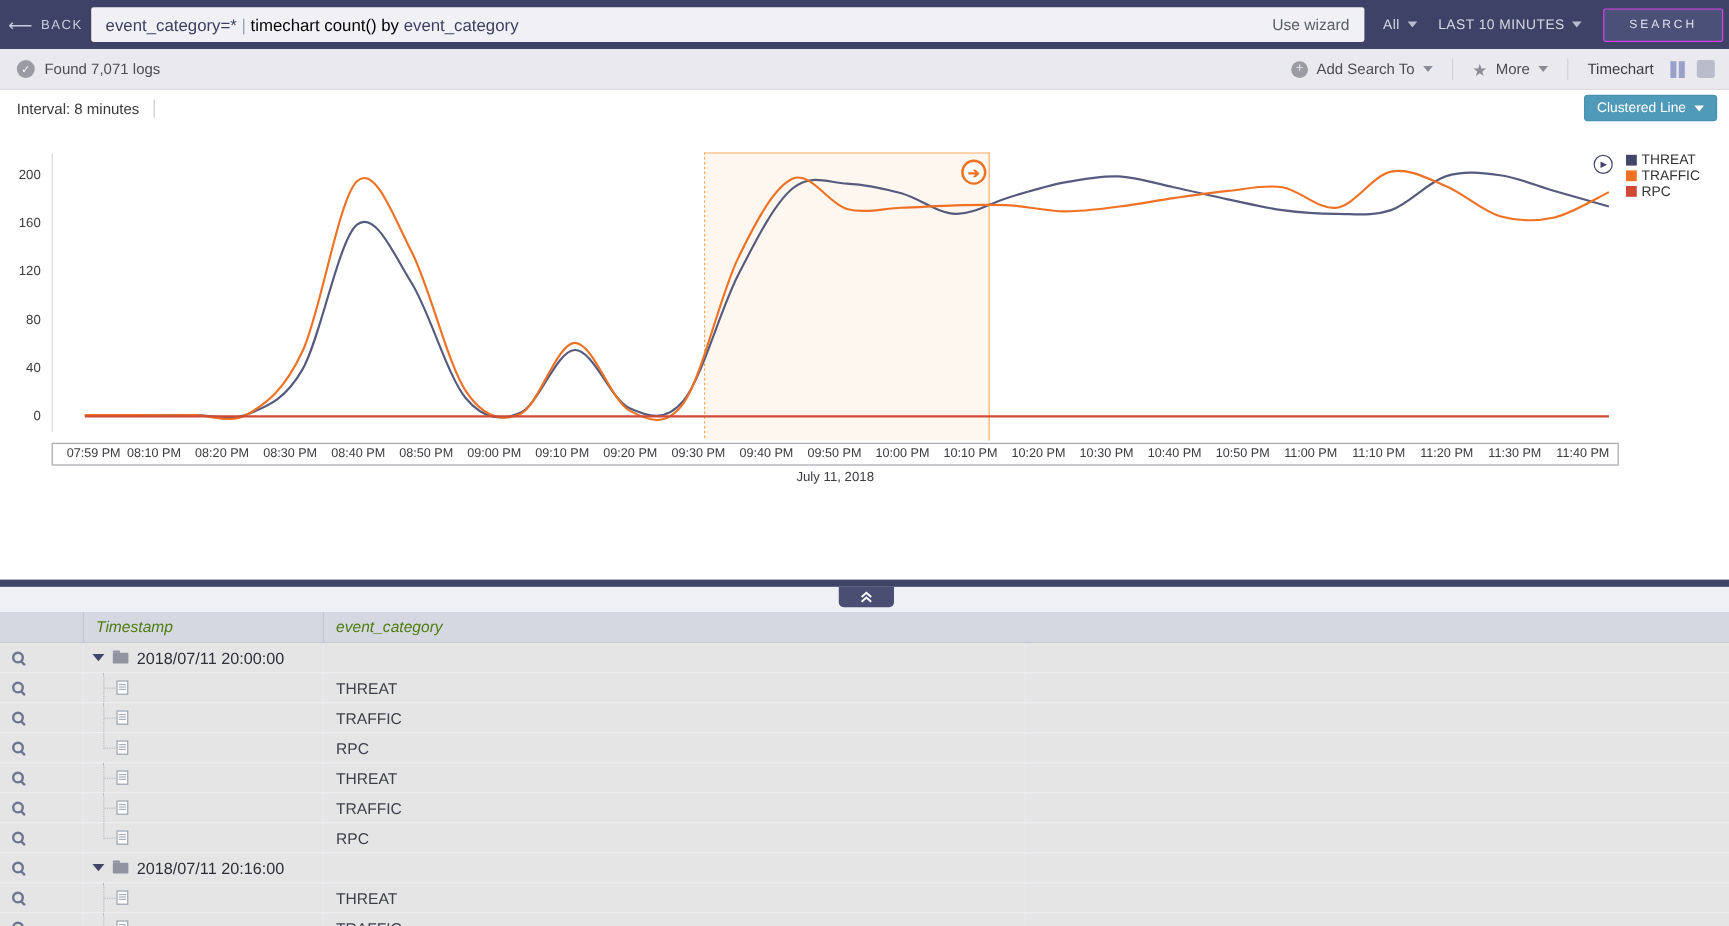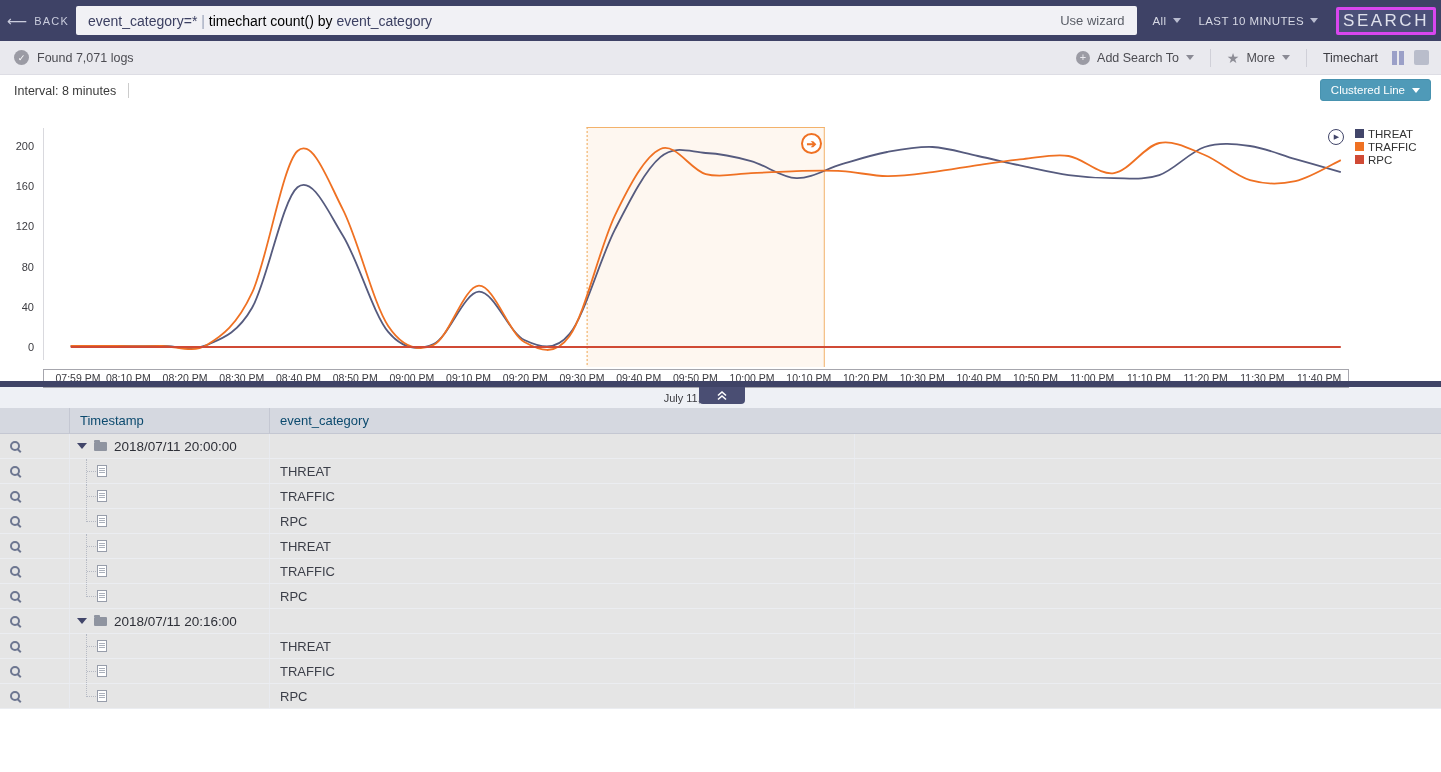--- a/index.html
+++ b/index.html
@@ -15,43 +15,43 @@
     align-items:center; padding:0 12px; margin-right:16px; }
   .query { flex:1; font-size:14px; color:#3c4062; white-space:nowrap; overflow:hidden; }
   .query .op { color:#000000; }
   .query .pipe { color:#9aa3b8; }
   .use-wizard { font-size:13px; color:#595d66; margin-left:12px; cursor:pointer; }
   .tb-dd { display:flex; align-items:center; gap:6px; color:#d6d8e4; font-size:11.5px;
     letter-spacing:0.4px; margin-right:18px; cursor:pointer; }
   .caret { width:0; height:0; border-left:4px solid transparent; border-right:4px solid transparent;
     border-top:5px solid #b9bcd0; }
   .caret.gray { border-top-color:#8a8a94; }
-  .search-btn { width:100px; height:28px; background:#4b5078; border:3px solid #d946ef;
-    border-radius:2px; color:#dfe1ec; font-size:17px; letter-spacing:2.5px; cursor:pointer;
+  .search-btn { width:100px; height:28px; background:#4b5078; border:1px solid #d946ef;
+    border-radius:2px; color:#dfe1ec; font-size:10px; letter-spacing:2.5px; cursor:pointer;
     font-family:"Liberation Sans", sans-serif; }
 
   
   .toolbar { height:34px; background:#e9e9ee; display:flex; align-items:center;
     justify-content:space-between; padding:0 12px 0 14px; border-bottom:1px solid #dddde4; }
   .status { display:flex; align-items:center; gap:8px; font-size:12.5px; color:#4c4c52; }
   .check-circle { width:15px; height:15px; border-radius:50%; background:#9b9ba4; color:#fff;
     font-size:9px; display:flex; align-items:center; justify-content:center; }
   .toolbar-right { display:flex; align-items:center; gap:10px; font-size:12.5px; color:#4c4c52; }
   .tb-item { display:flex; align-items:center; gap:7px; cursor:pointer; }
   .plus-circle { width:14px; height:14px; border-radius:50%; background:#9b9ba4; color:#e9e9ee;
     font-size:11px; line-height:13px; text-align:center; }
   .star { color:#8d8d96; font-size:14px; }
   .v-div { width:1px; height:18px; background:#d0d0d8; margin:0 6px; }
   .view-label { color:#3c3c42; margin-right:4px; }
   .icon-cols { display:flex; gap:2px; cursor:pointer; }
   .icon-cols span { width:5px; height:14px; background:#9ba0c8; }
   .icon-grid { width:15px; height:15px; background:#b9bdcb; border-radius:2px; cursor:pointer; }
 
   
-  .chart-panel { height:306px; background:#fff; position:relative;border-radius:14px; }
+  .chart-panel { height:408px; background:#fff; position:relative;border-radius:14px; }
   .interval-row { height:31px; display:flex; align-items:center; padding:0 14px; }
   .interval-label { font-size:12.5px; color:#3a3a3a; }
   .interval-div { width:1px; height:15px; background:#ccc; margin-left:12px; }
   .charttype-btn { position:absolute; right:10px; top:4px; background:#4f9ab8; border:1px solid #4792af;
     color:#fff; font-size:11.5px; border-radius:3px; padding:4px 10px; display:flex; align-items:center;
     gap:7px; cursor:pointer; }
   .charttype-btn .caret { border-top-color:#fff; }
   .chart-wrap { position:relative; height:305px; }
   .ytick { position:absolute; width:34px; text-align:right; font-size:11px; color:#3b3b40; }
   .xaxis-box { position:absolute; left:43px; top:263px; width:1306px; height:19px;
@@ -74,22 +74,22 @@
   
   .divider-bar { height:6px; background:#3f4366; position:relative; }
   .collapse-tab { position:absolute; left:699px; top:6px; width:46px; height:17px; background:#4a4e73;
     border-radius:0 0 4px 4px; display:flex; align-items:center; justify-content:center; cursor:pointer; }
   .gap-row { height:21px; background:#eef0f5; }
 
   
   .tbl { width:1441px; }
   .tbl-header { display:grid; grid-template-columns:70px 200px 585px 1fr; height:26px;
     background:#d5d8e0; border-bottom:1px solid #c4c7d2; }
-  .th { font-size:13px; color:#0c4a6e; display:flex; align-items:center; padding-left:10px;
-    border-right:1px solid #c4c7d2; }
+  .th { font-size:13px; color:#4d7c0f; display:flex; align-items:center; padding-left:10px;
+    border-right:1px solid #c4c7d2;font-style:italic; }
   .th:last-child { border-right:none; }
   .tr { display:grid; grid-template-columns:70px 200px 585px 1fr; height:25px;
     border-bottom:1px solid #ebedf1; background:#e5e5e5; }
   .td { display:flex; align-items:center; border-right:1px solid #e8eaef; height:100%; }
   .td:last-child { border-right:none; }
   .td-cat { padding-left:10px; font-size:13px; color:#3c3f49; }
   .mag-cell { padding-left:10px; cursor:pointer; }
   .mag { position:relative; width:10px; height:10px; border:2px solid #6d7690; border-radius:50%; }
   .mag::after { content:""; position:absolute; width:2px; height:5px; background:#6d7690;
     bottom:-4px; right:-2px; transform:rotate(-45deg); }

